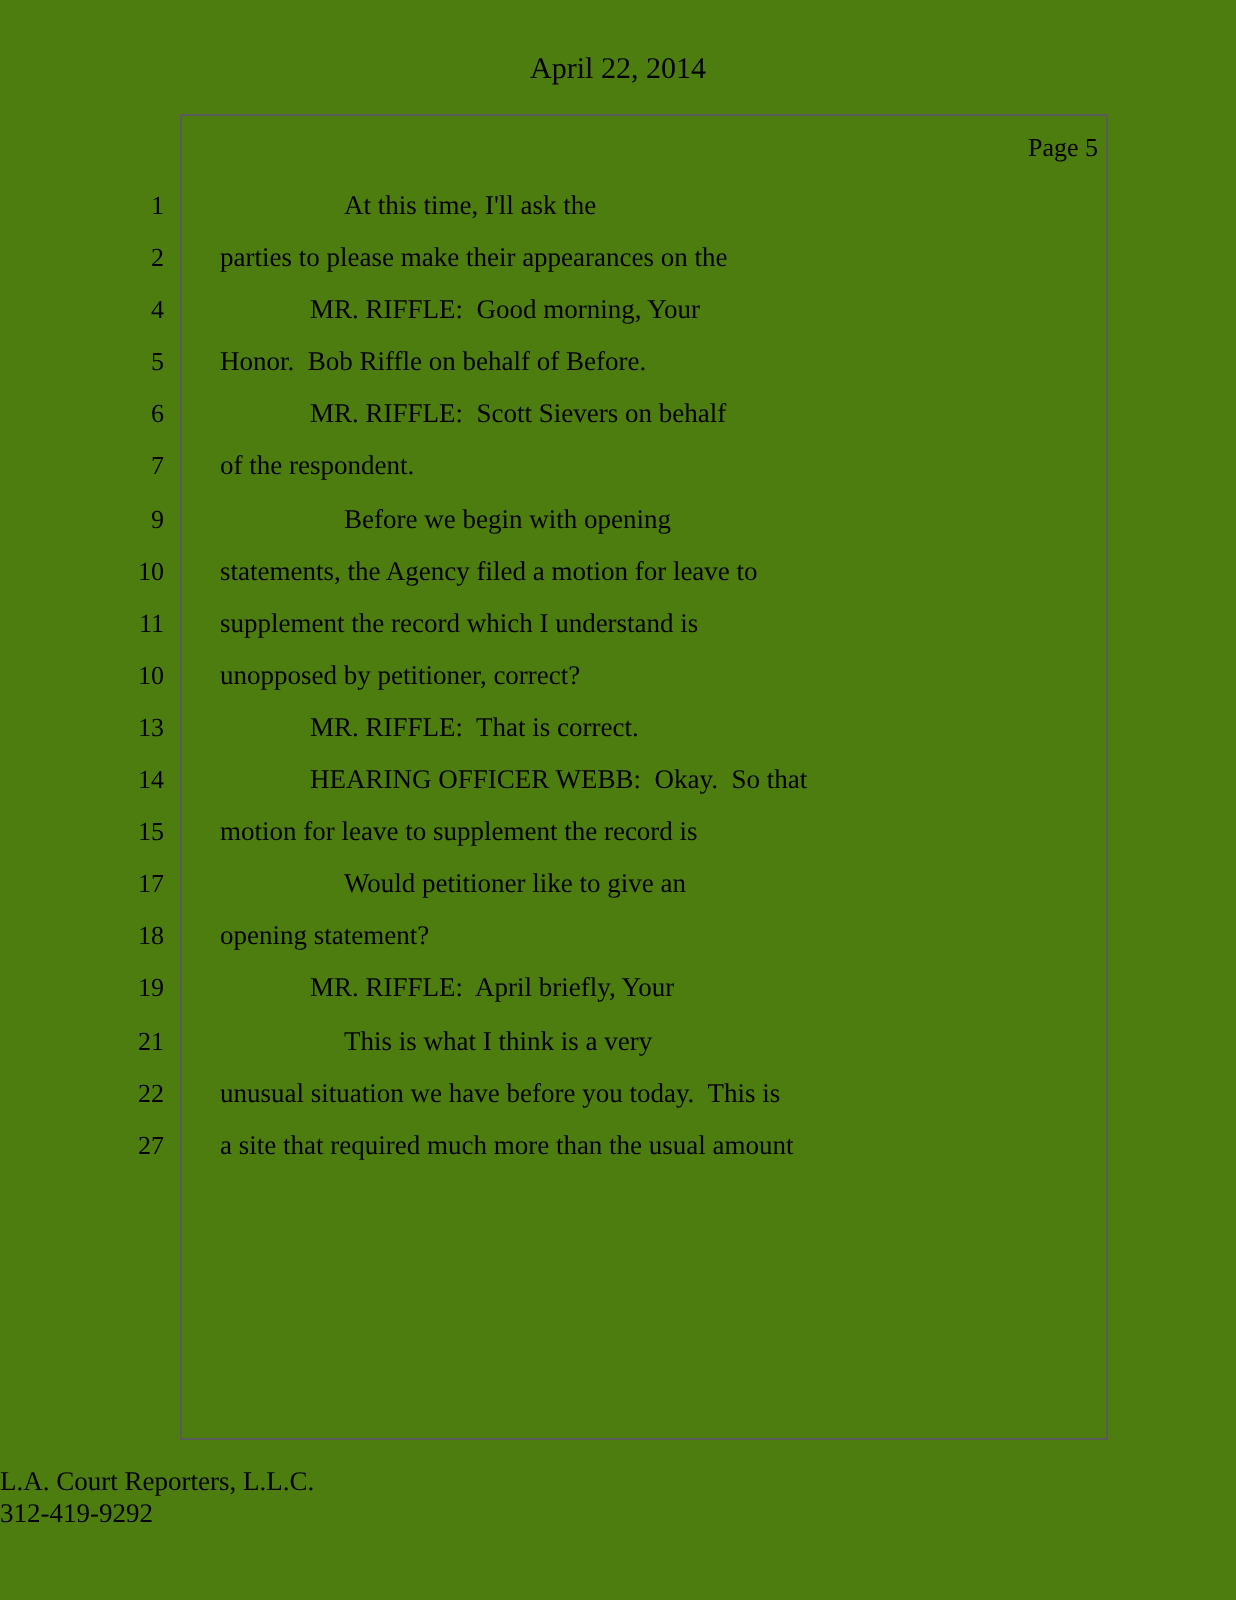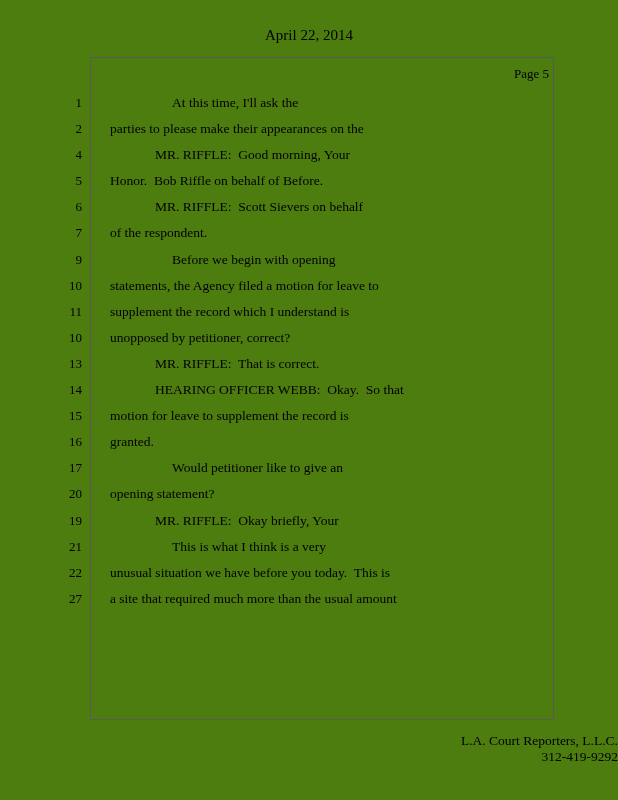--- a/index.html
+++ b/index.html
@@ -38,21 +38,21 @@
     font-size: 13px; vertical-align: top;
   }
   .t-text {
     display: inline-block; margin-left: 28px;
     font-size: 13.5px; vertical-align: top;
   }
   .indent-speaker  { padding-left: 45px; }
   .indent-paragraph{ padding-left: 62px; }
   .footer {
     position: absolute; top: 733px; left: 0; width: 100%;
-    text-align: right; font-size: 13.5px; line-height: 16px;
+    text-align: left; font-size: 13.5px; line-height: 16px;
   }
 </style>
 </head>
 <body>
 
 <div class="page">
   <div class="doc-date">April 22, 2014</div>
   <div class="frame"></div>
   <div class="page-label">Page 5</div>
   <div class="lines" id="lines">
@@ -62,24 +62,23 @@
       <div class="t-row"><span class="t-num">5</span><span class="t-text">Honor.  Bob Riffle on behalf of Before.</span></div>
       <div class="t-row"><span class="t-num">6</span><span class="t-text indent-speaker">MR. RIFFLE:  Scott Sievers on behalf</span></div>
       <div class="t-row"><span class="t-num">7</span><span class="t-text">of the respondent.</span></div>
       <div class="t-row"><span class="t-num">9</span><span class="t-text indent-paragraph">Before we begin with opening</span></div>
       <div class="t-row"><span class="t-num">10</span><span class="t-text">statements, the Agency filed a motion for leave to</span></div>
       <div class="t-row"><span class="t-num">11</span><span class="t-text">supplement the record which I understand is</span></div>
       <div class="t-row"><span class="t-num">10</span><span class="t-text">unopposed by petitioner, correct?</span></div>
       <div class="t-row"><span class="t-num">13</span><span class="t-text indent-speaker">MR. RIFFLE:  That is correct.</span></div>
       <div class="t-row"><span class="t-num">14</span><span class="t-text indent-speaker">HEARING OFFICER WEBB:  Okay.  So that</span></div>
       <div class="t-row"><span class="t-num">15</span><span class="t-text">motion for leave to supplement the record is</span></div>
-      <div class="t-row"><span class="t-num">16</span><span class="t-text">granted.</span></div>
       <div class="t-row"><span class="t-num">17</span><span class="t-text indent-paragraph">Would petitioner like to give an</span></div>
-      <div class="t-row"><span class="t-num">20</span><span class="t-text">opening statement?</span></div>
-      <div class="t-row"><span class="t-num">19</span><span class="t-text indent-speaker">MR. RIFFLE:  Okay briefly, Your</span></div>
+      <div class="t-row"><span class="t-num">18</span><span class="t-text">opening statement?</span></div>
+      <div class="t-row"><span class="t-num">19</span><span class="t-text indent-speaker">MR. RIFFLE:  April briefly, Your</span></div>
       <div class="t-row"><span class="t-num">21</span><span class="t-text indent-paragraph">This is what I think is a very</span></div>
       <div class="t-row"><span class="t-num">22</span><span class="t-text">unusual situation we have before you today.  This is</span></div>
       <div class="t-row"><span class="t-num">27</span><span class="t-text">a site that required much more than the usual amount</span></div>
     </div>
   <div class="footer">
     <div>L.A. Court Reporters, L.L.C.</div>
     <div>312-419-9292</div>
   </div>
 </div>
 

